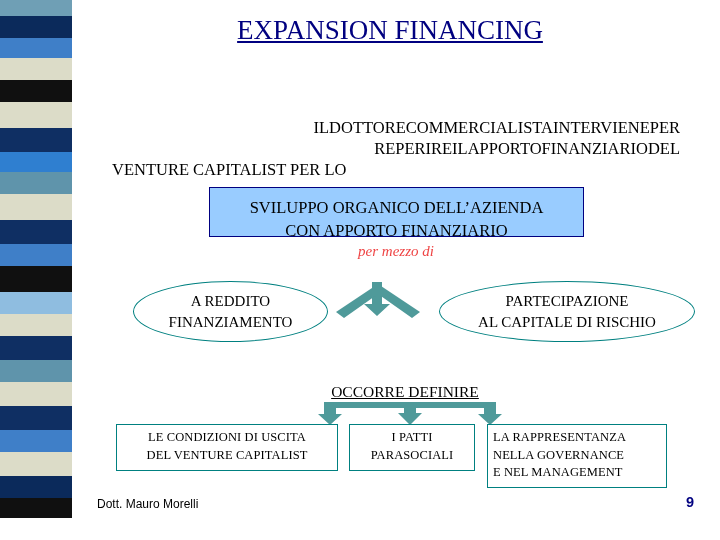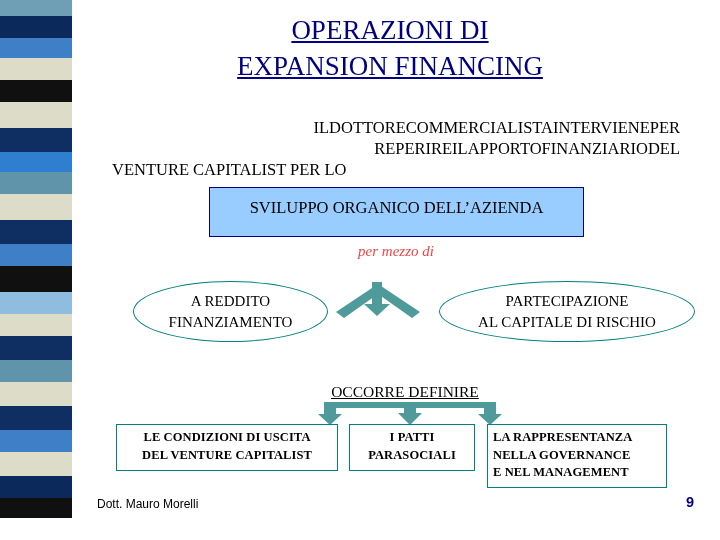--- a/index.html
+++ b/index.html
@@ -143,21 +143,21 @@
   }
 
   
   .bbox {
     position: absolute;
     border: 1px solid #008080;
     box-sizing: border-box;
     background: #ffffff;
     font-size: 12.5px;
     line-height: 17.5px;
-    font-weight: bold;
+    font-weight: normal;
     color: #000000;
     text-align: center;
     padding-top: 4px;
     letter-spacing: 0.1px;
   }
   #bbox-1 { left: 116px; top: 424px; width: 222px; height: 47px; }
   #bbox-2 { left: 349px; top: 424px; width: 126px; height: 47px; }
   #bbox-3 { left: 487px; top: 424px; width: 180px; height: 64px; text-align: left; padding-left: 5px;}
 
   
@@ -205,21 +205,20 @@
       <div class="stripe-seg" style="top: 382px; height: 24px; background: rgb(220, 220, 200);"></div>
       <div class="stripe-seg" style="top: 406px; height: 24px; background: rgb(15, 47, 99);"></div>
       <div class="stripe-seg" style="top: 430px; height: 22px; background: rgb(63, 127, 200);"></div>
       <div class="stripe-seg" style="top: 452px; height: 24px; background: rgb(220, 220, 200);"></div>
       <div class="stripe-seg" style="top: 476px; height: 22px; background: rgb(11, 42, 91);"></div>
       <div class="stripe-seg" style="top: 498px; height: 20px; background: rgb(16, 16, 16);"></div>
       <div class="stripe-seg" style="top: 518px; height: 22px; background: rgb(255, 255, 255);"></div>
     </div>
 
   <div class="title">
-    <div>OPERAZIONI DI</div>
     <div>EXPANSION FINANCING</div>
   </div>
 
   <div class="para">
     <div class="j">
       <span>IL</span>
       <span>DOTTORE</span>
       <span>COMMERCIALISTA</span>
       <span>INTERVIENE</span>
       <span>PER</span>
@@ -229,20 +228,21 @@
       <span>IL</span>
       <span>APPORTO</span>
       <span>FINANZIARIO</span>
       <span>DEL</span>
     </div>
     <div>VENTURE CAPITALIST PER LO</div>
   </div>
 
   <div class="bluebox">
     <div>SVILUPPO ORGANICO DELL’AZIENDA</div>
+    <div>CON APPORTO FINANZIARIO</div>
   </div>
 
   <div class="permezzo">per mezzo di</div>
 
   <svg class="chevron" style="left:322px; top:282px;" width="110" height="36" viewBox="0 0 110 36">
     <polygon points="55,0 68,12 60,12 60,34 50,34 50,12 42,12" fill="#4f9a9a" transform="rotate(180 55 17)"></polygon>
   </svg>
   <svg class="chevron" style="left:322px; top:282px;" width="112" height="36" viewBox="0 0 112 36">
     <path d="M56 2 L14 30 L22 36 L56 12 L90 36 L98 30 Z" fill="#4f9a9a"></path>
   </svg>

